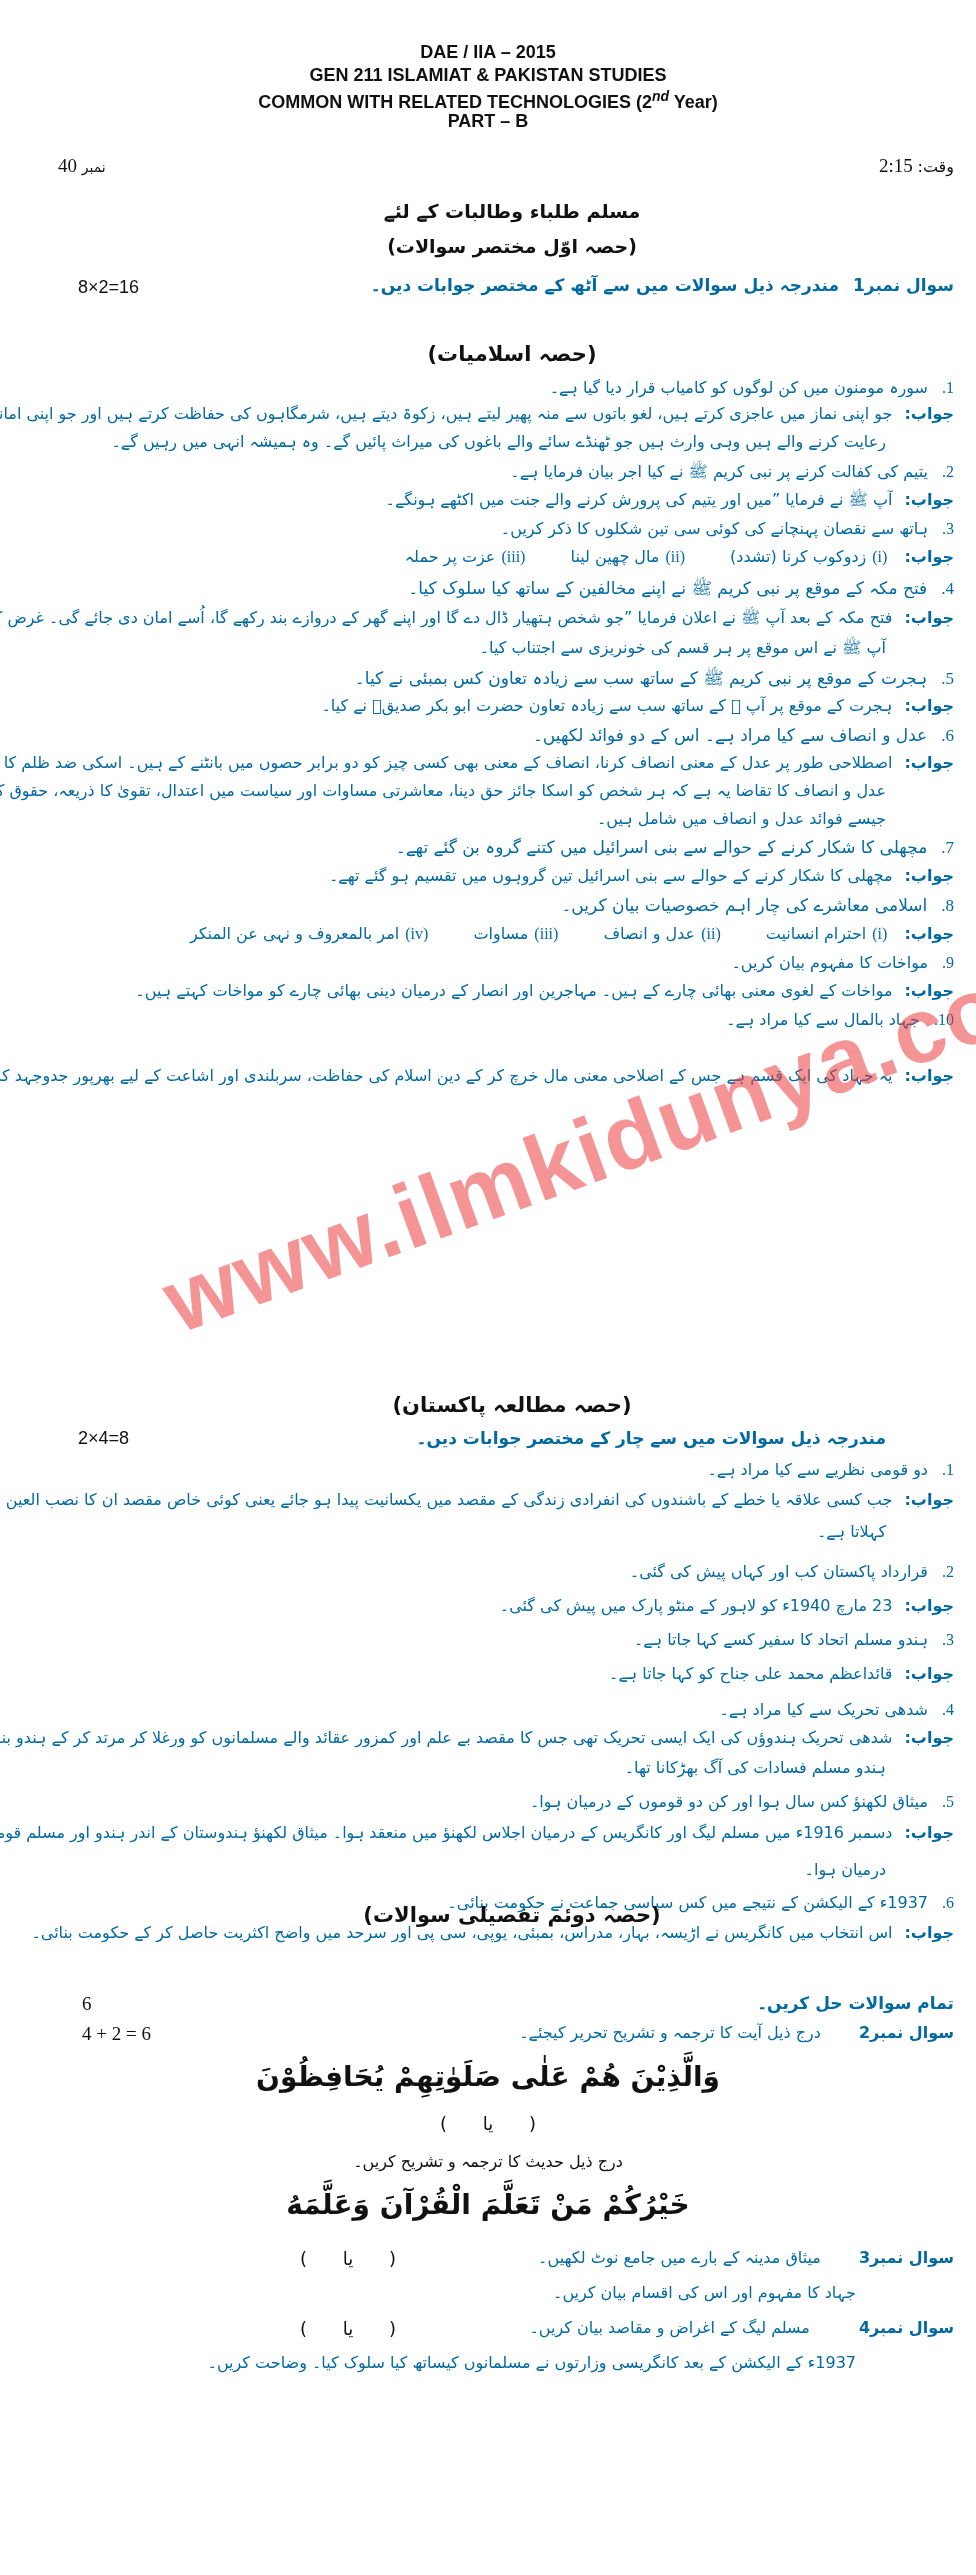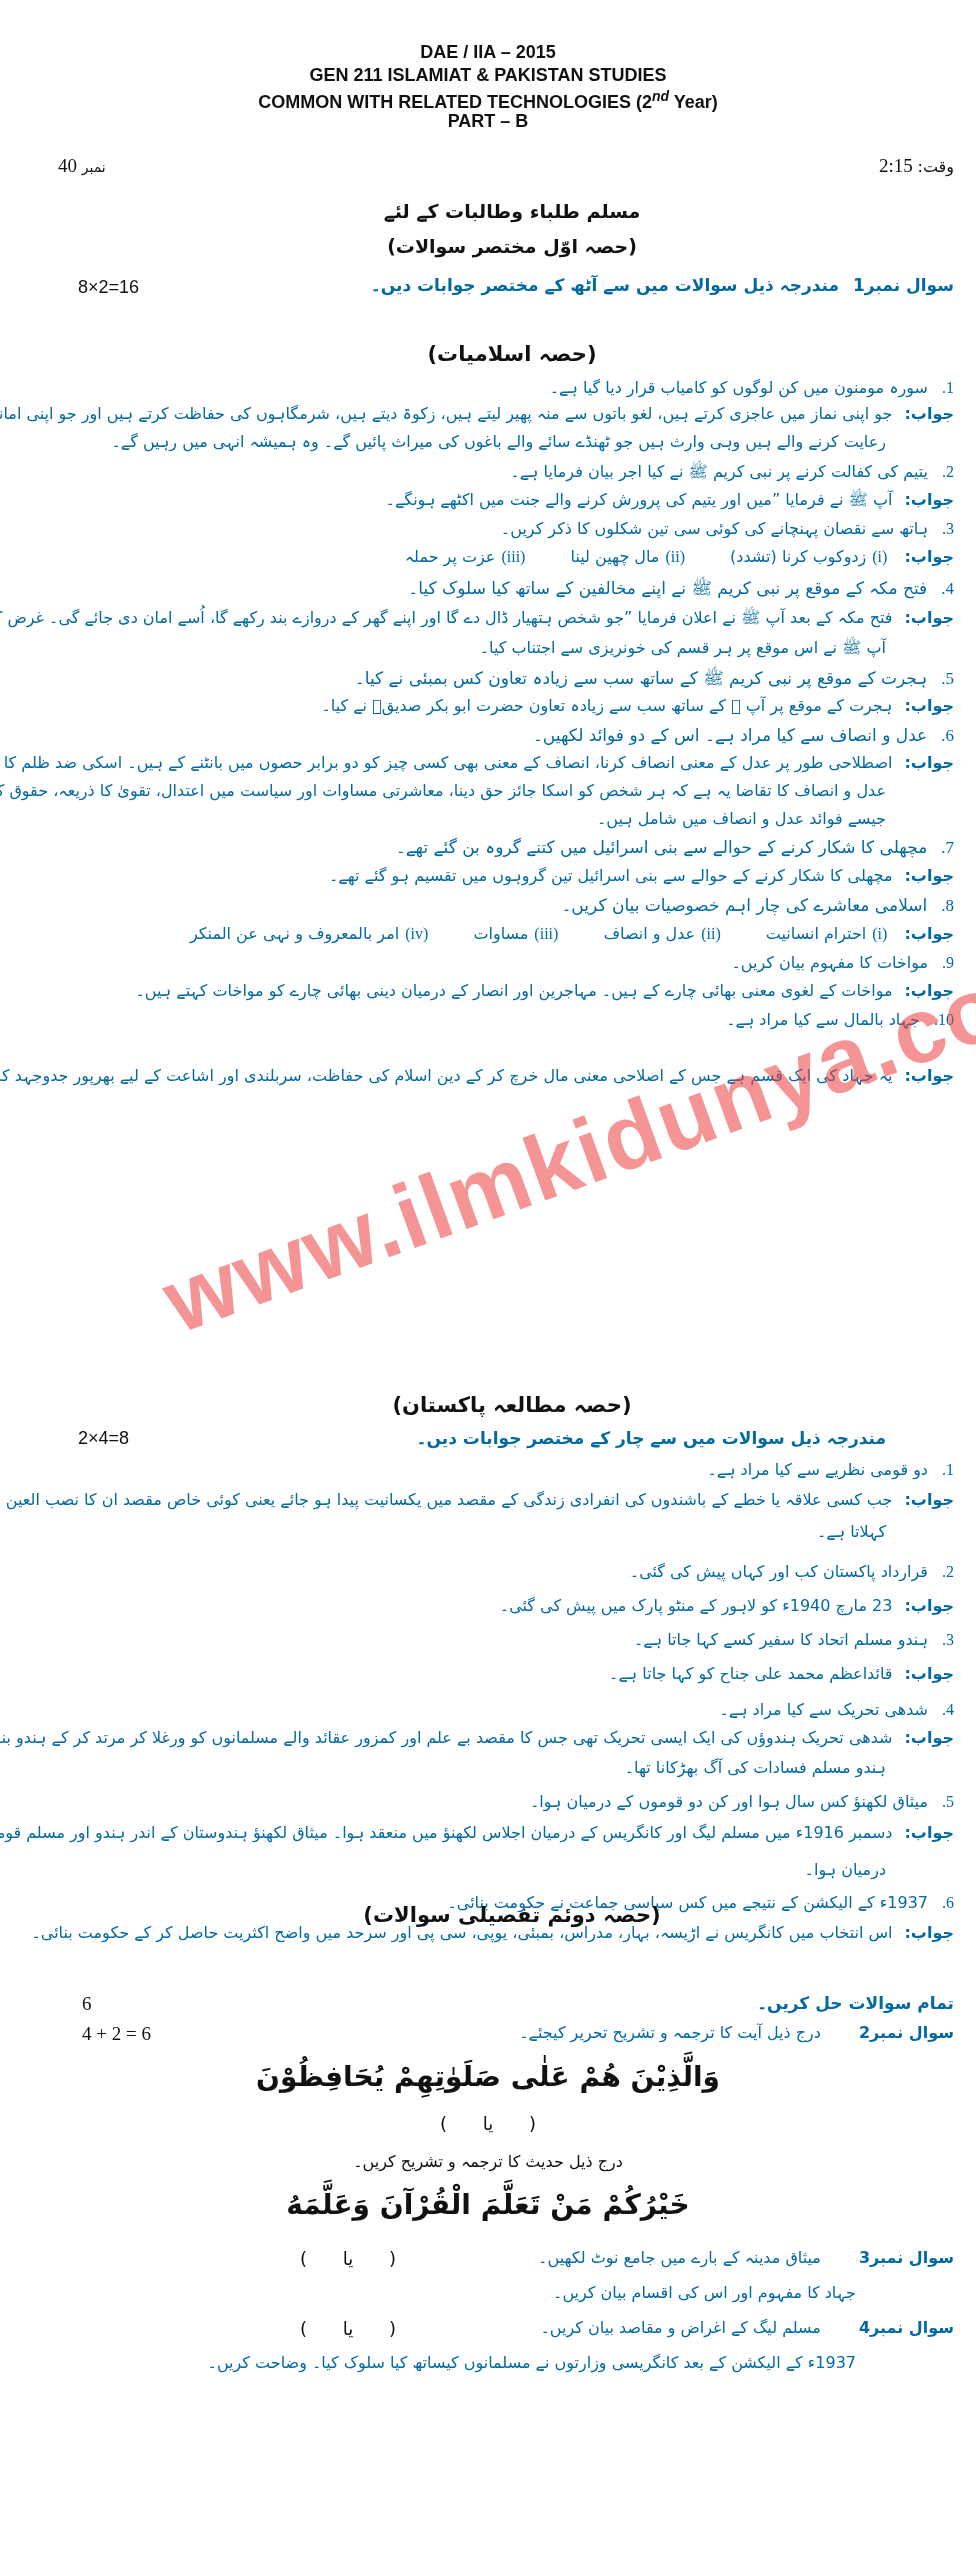--- a/index.html
+++ b/index.html
@@ -190,18 +190,18 @@
 <div class="center" style="top:2152px;font-size:16px;">درج ذیل حدیث کا ترجمہ و تشریح کریں۔</div>
 <div class="center arabic" style="top:2188px;">خَيْرُكُمْ مَنْ تَعَلَّمَ الْقُرْآنَ وَعَلَّمَهُ</div>
 
 <div class="rtl" style="right:22px;top:2248px;">
   <span class="bold" style="margin-left:14px;">سوال نمبر3</span><span>میثاق مدینہ کے بارے میں جامع نوٹ لکھیں۔</span>
 </div>
 <div class="ya" style="left:300px;top:2248px;">( یا )</div>
 <div class="rtl" style="right:120px;top:2283px;">جہاد کا مفہوم اور اس کی اقسام بیان کریں۔</div>
 
 <div class="rtl" style="right:22px;top:2318px;">
-  <span class="bold" style="margin-left:14px;">سوال نمبر4</span><span>مسلم لیگ کے اغراض و مقاصد بیان کریں۔</span>
+  <span class="bold" style="margin-left:25px;">سوال نمبر4</span><span>مسلم لیگ کے اغراض و مقاصد بیان کریں۔</span>
 </div>
 <div class="ya" style="left:300px;top:2318px;">( یا )</div>
 <div class="rtl" style="right:120px;top:2353px;">1937ء کے الیکشن کے بعد کانگریسی وزارتوں نے مسلمانوں کیساتھ کیا سلوک کیا۔ وضاحت کریں۔</div>
 
 <div class="watermark">www.ilmkidunya.com</div>
 
 </body></html>

